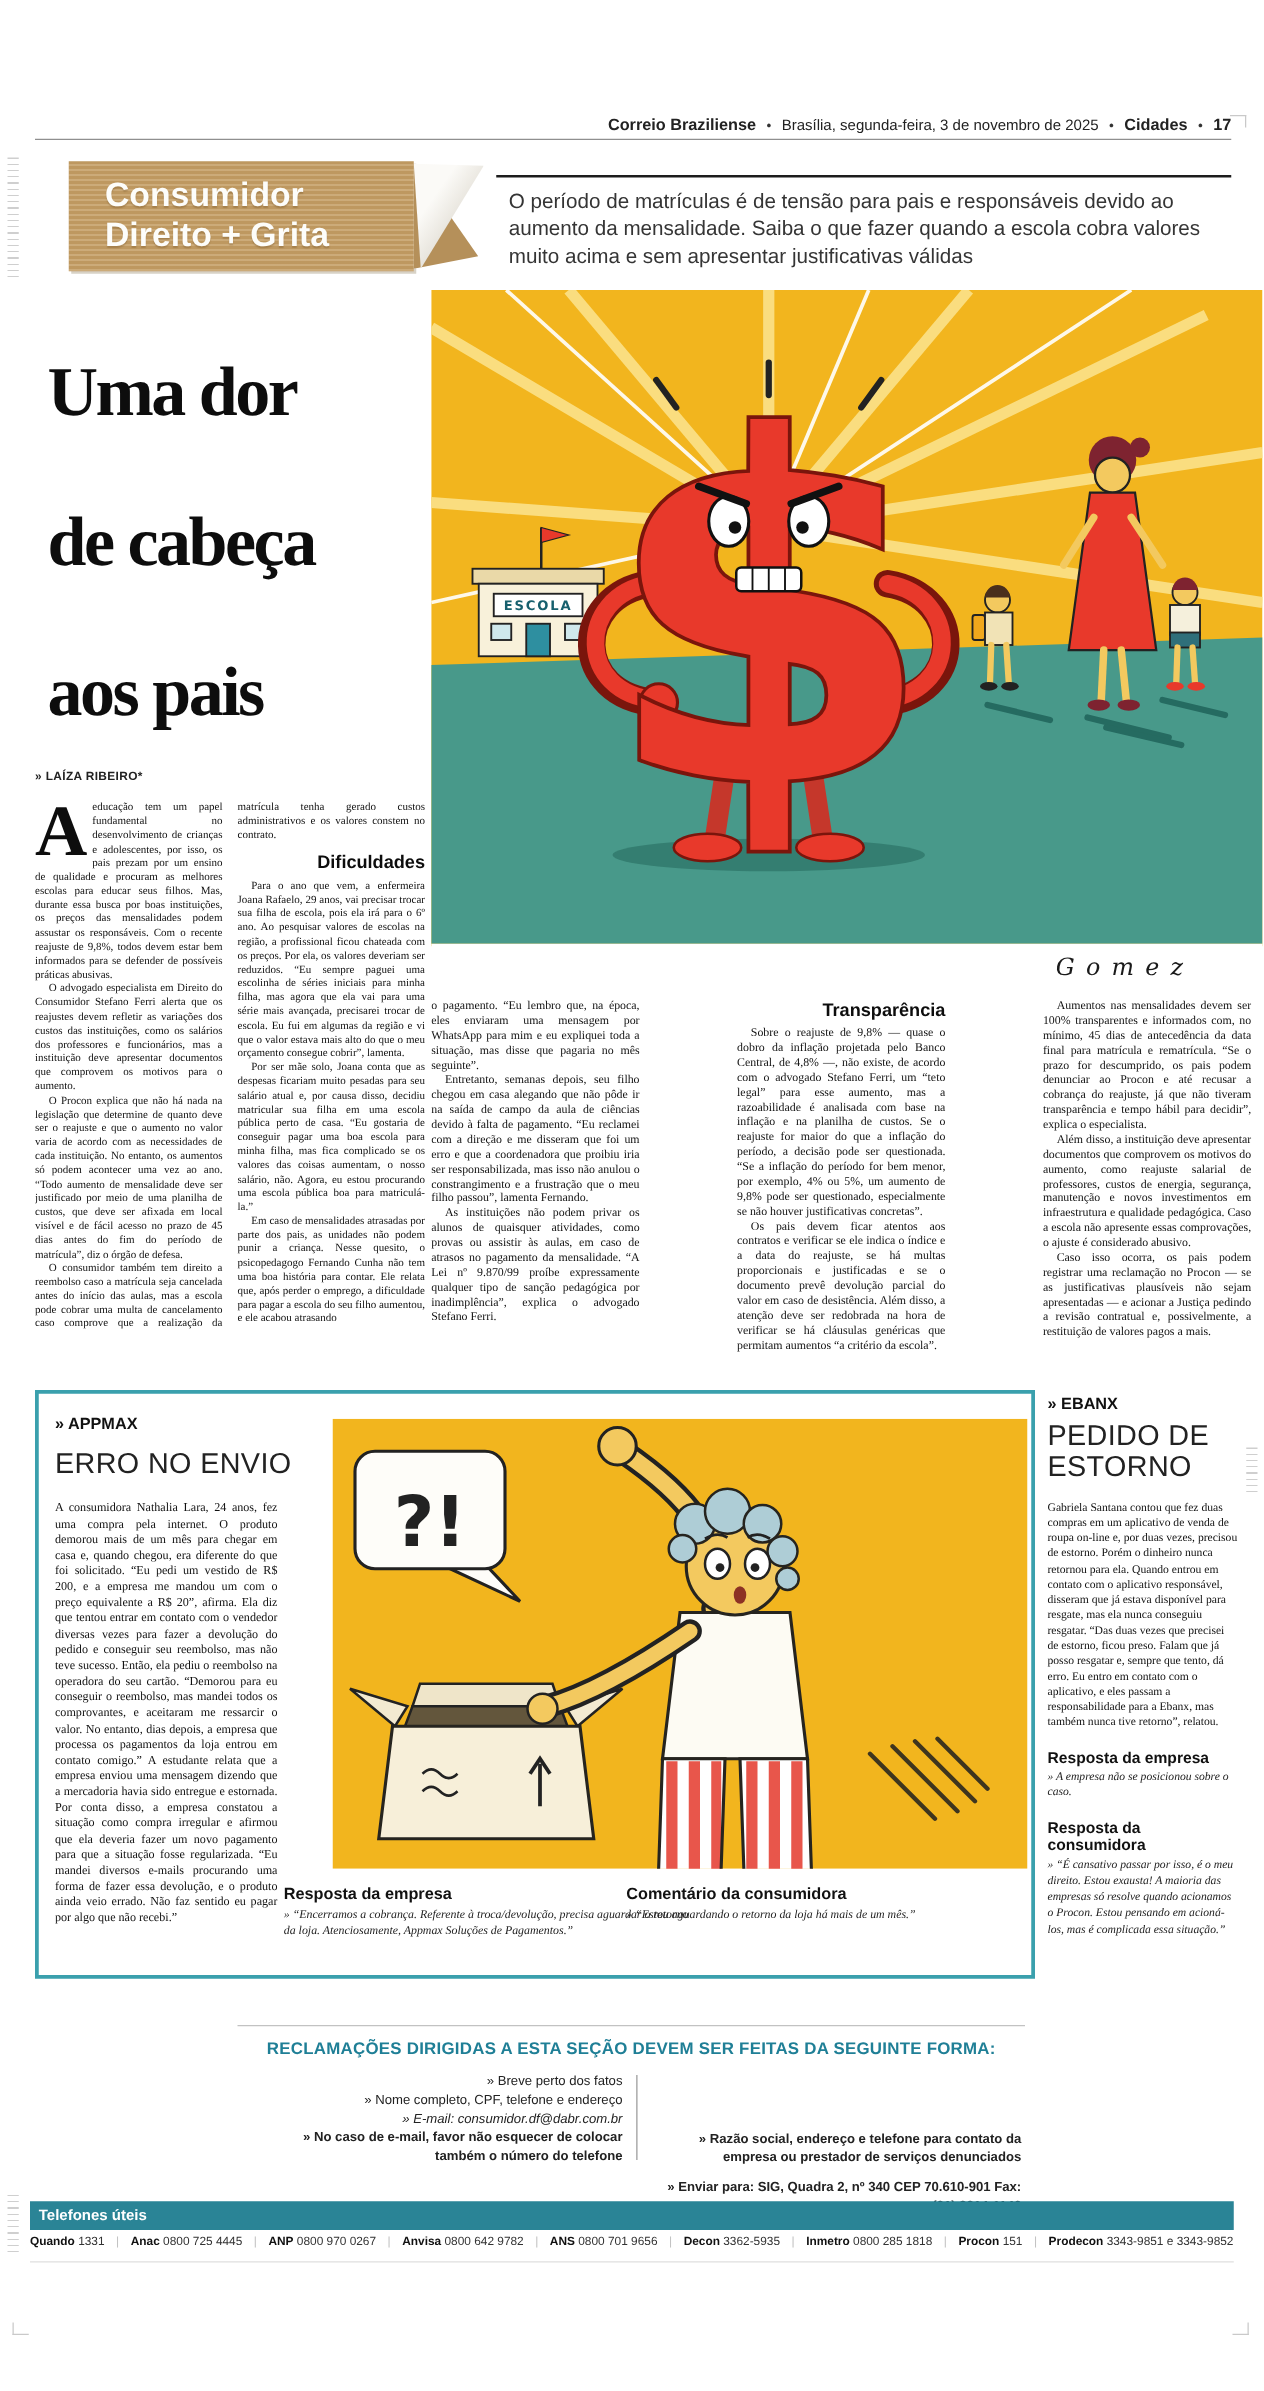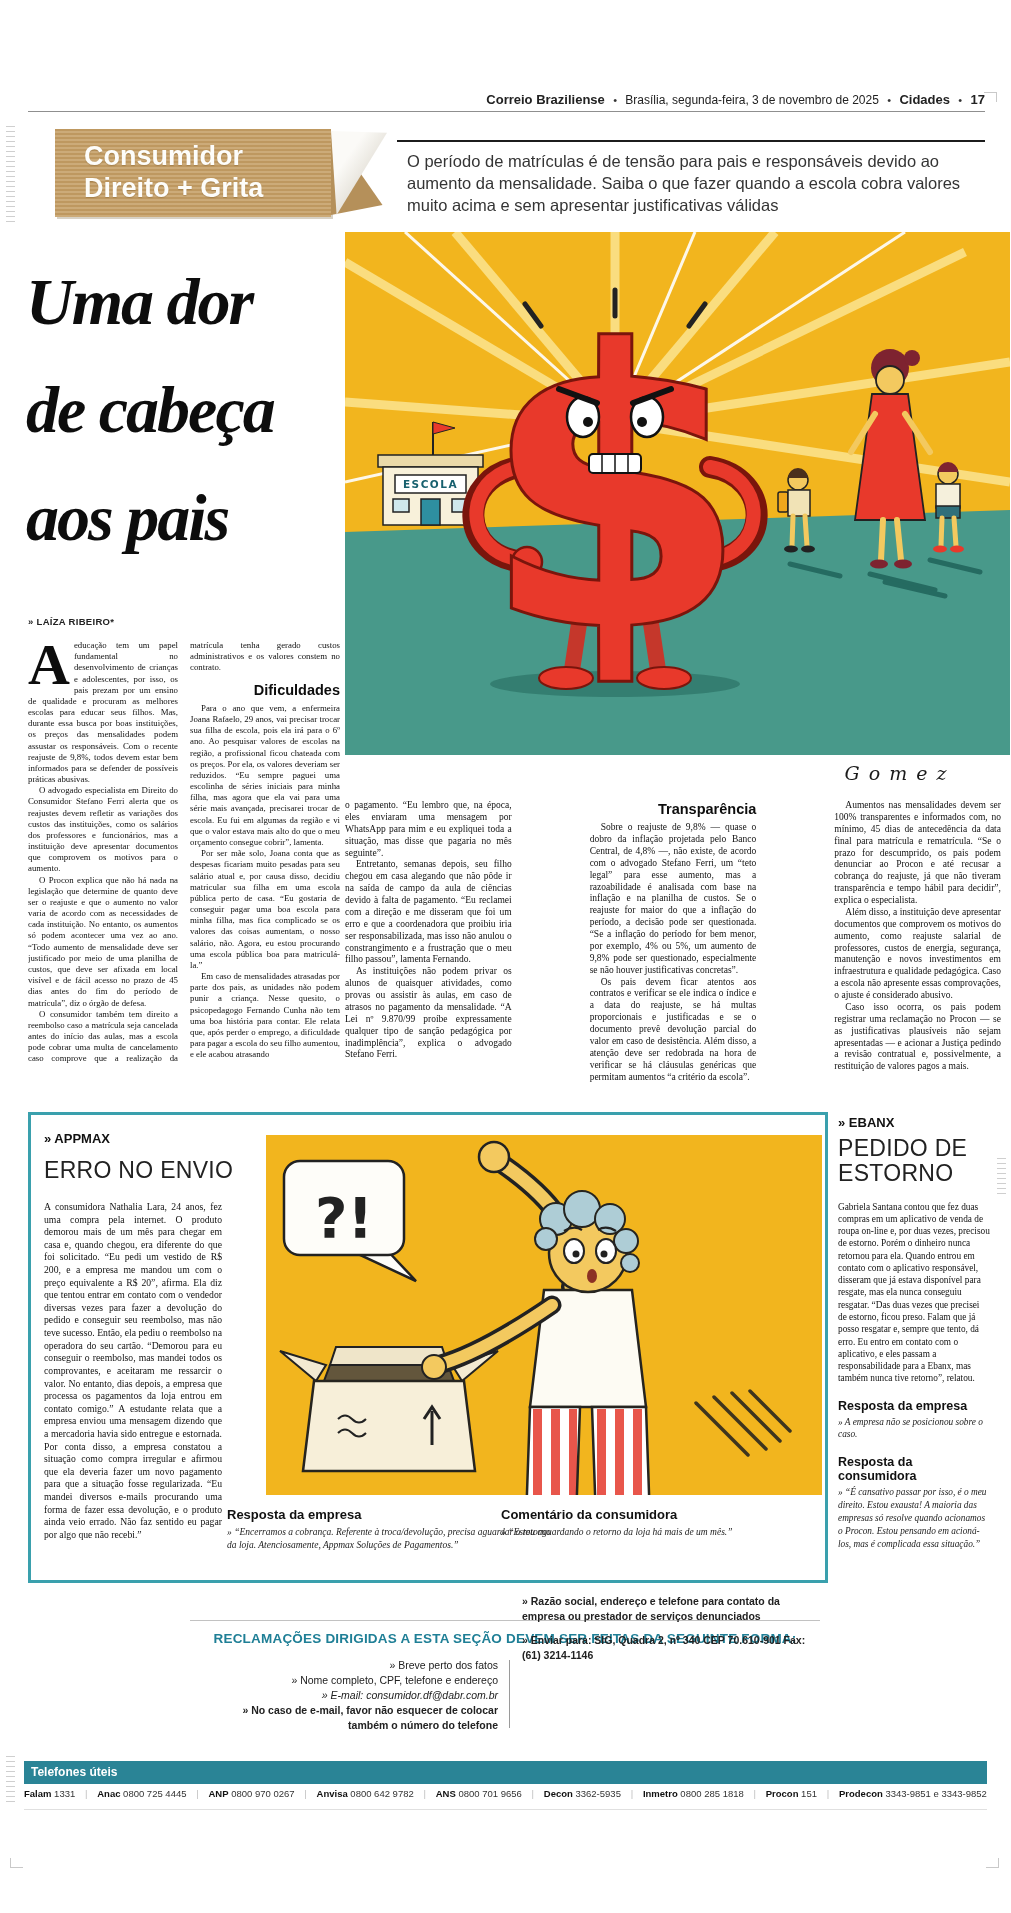--- a/index.html
+++ b/index.html
@@ -30,22 +30,22 @@
   .badge-curl{position:absolute;left:331px;top:131px;width:56px;height:84px;}
   .badge-curl .back{position:absolute;inset:0;background:#b5905a;clip-path:polygon(0 0,92% 88%,0 100%);}
   .badge-curl .front{position:absolute;inset:0;background:linear-gradient(125deg,#fbfaf7 30%,#d9d4c9 75%,#b9b2a3 100%);
         clip-path:polygon(0 0,100% 2%,10% 100%);}
   
   .lede-rule{position:absolute;left:397px;top:140px;width:588px;height:2px;background:#1c1c1c;}
   .lede{position:absolute;left:407px;top:151px;width:596px;font-family:"Liberation Sans",sans-serif;
         font-size:16.5px;line-height:1.33;color:#353535;}
   
   .headline{position:absolute;left:26px;top:248px;width:332px;}
-  .headline p{margin:0;font-family:"Liberation Serif",serif;font-weight:bold;font-size:66px;
-        line-height:108px;letter-spacing:-2px;color:#0d0d0d;white-space:nowrap;font-style:italic;}
+  .headline p{margin:12px;font-family:"Liberation Serif",serif;font-weight:bold;font-size:56px;
+        line-height:108px;letter-spacing:-2px;color:#0d0d0d;white-space:nowrap;}
   .byline{position:absolute;left:28px;top:616px;font-family:"Liberation Sans",sans-serif;
         font-size:9.5px;font-weight:bold;color:#222;letter-spacing:.3px;}
   
   .left-cols{position:absolute;left:28px;top:640px;width:312px;height:466px;overflow:hidden;
         column-count:2;column-gap:12px;font-size:8.8px;line-height:1.27;text-align:justify;color:#111;}
   .right-cols{position:absolute;left:345px;top:800px;width:656px;height:302px;overflow:hidden;
         column-count:3;column-gap:78px;font-size:9.5px;line-height:1.25;text-align:justify;color:#111;}
   .para{margin:0;}
   .left-cols div>p, .right-cols div>p{margin:0;text-indent:11px;}
   .right-cols div:first-of-type>p:first-child{text-indent:0;}
@@ -76,21 +76,21 @@
   .ebanx-col .case-title{margin-top:6px;line-height:1.1;}
   .ebanx-body{margin-top:14px;font-size:9.3px;line-height:1.32;color:#111;}
   .ebanx-col h4{margin:14px 0 3px;font-family:"Liberation Sans",sans-serif;font-size:12.5px;color:#111;}
   .ebanx-col .quote{margin:0;font-style:italic;font-size:9.3px;line-height:1.38;color:#222;}
   
   .rec-rule{position:absolute;left:190px;top:1620px;width:630px;height:1px;background:#c2c2c2;}
   .rec-title{position:absolute;left:25px;top:1631px;width:960px;text-align:center;
         font-family:"Liberation Sans",sans-serif;font-weight:bold;font-size:13.5px;
         color:var(--title_teal,#1f7f96);letter-spacing:.2px;}
   .rec-left{position:absolute;left:208px;top:1658px;width:290px;text-align:right;}
-  .rec-right{position:absolute;left:522px;top:1594px;width:295px;text-align:left;}
+  .rec-right{position:absolute;left:522px;top:1704px;width:295px;text-align:right;}
   .rec-left p,.rec-right p{margin:0;font-family:"Liberation Sans",sans-serif;font-size:10.5px;line-height:1.42;color:#222;}
   .rec-left p:nth-child(3){font-style:italic;}
   .rec-left p:nth-child(4){font-weight:bold;}
   .rec-right p{font-weight:bold;margin-bottom:9px;}
   .rec-div{position:absolute;left:509px;top:1660px;width:1px;height:68px;background:#9a9a9a;}
   
   .phones-bar{position:absolute;left:24px;top:1761px;width:963px;height:23px;
         background:var(--bar_teal,#2a8496);}
   .phones-bar span{display:inline-block;padding-left:7px;line-height:23px;color:#fff;
         font-family:"Liberation Sans",sans-serif;font-weight:bold;font-size:12px;}
@@ -389,21 +389,21 @@
   <div class="rec-div"></div>
   <div class="rec-right">
       <p>» Razão social, endereço e telefone para contato da empresa ou prestador de serviços denunciados</p>
       <p>» Enviar para: SIG, Quadra 2, nº 340 CEP 70.610-901 Fax: (61) 3214-1146</p>
     </div>
 
   <div class="phones-bar">
     <span>Telefones úteis</span>
   </div>
   <div class="phones-row">
-      <span class="ph-item"><b>Falam</b><span> 1331</span></span>
+      <span class="ph-item"><b>Quando</b><span> 1331</span></span>
       <span class="ph-sep">|</span>
       <span class="ph-item"><b>Anac</b><span> 0800 725 4445</span></span>
       <span class="ph-sep">|</span>
       <span class="ph-item"><b>ANP</b><span> 0800 970 0267</span></span>
       <span class="ph-sep">|</span>
       <span class="ph-item"><b>Anvisa</b><span> 0800 642 9782</span></span>
       <span class="ph-sep">|</span>
       <span class="ph-item"><b>ANS</b><span> 0800 701 9656</span></span>
       <span class="ph-sep">|</span>
       <span class="ph-item"><b>Decon</b><span> 3362-5935</span></span>

